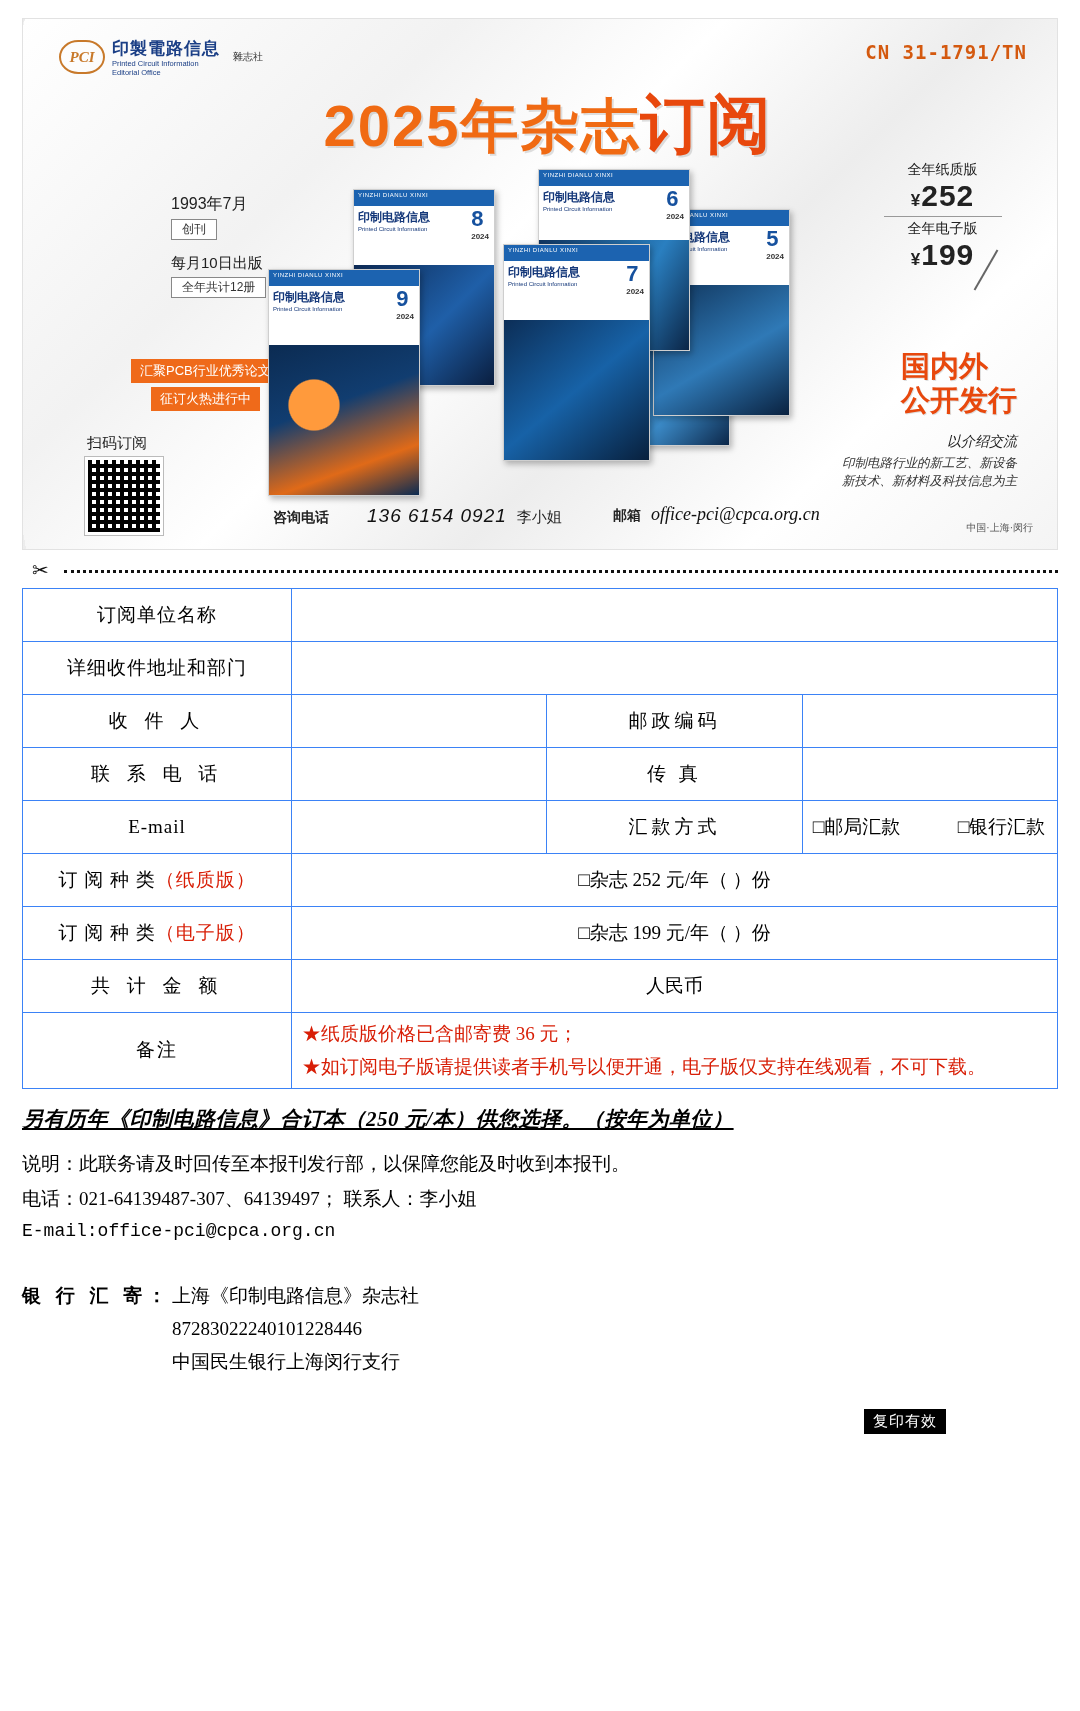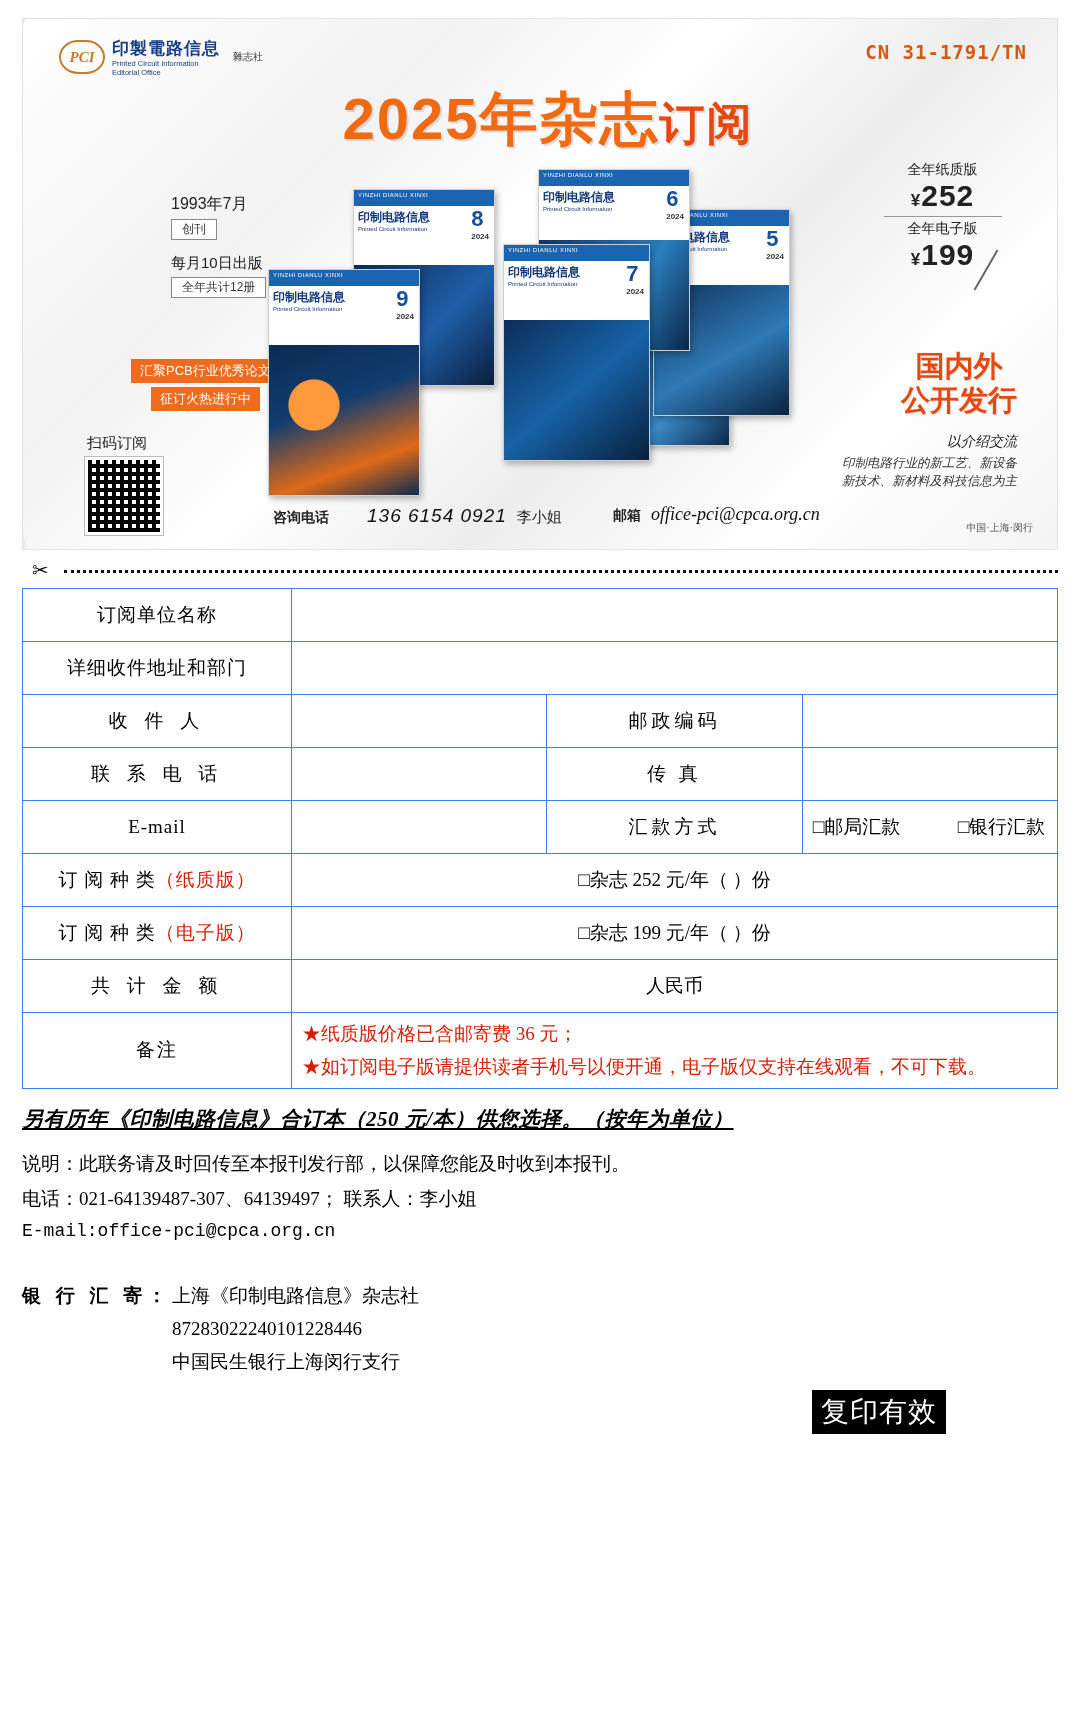--- a/index.html
+++ b/index.html
@@ -46,21 +46,21 @@
     font-size:19px;font-weight:bold;color:#d4590f;letter-spacing:1px;
   }
 
   .poster-title{
     position:absolute;left:255px;top:62px;width:540px;text-align:center;
     font-family:"Liberation Sans",sans-serif;
     font-size:58px;font-weight:bold;color:#f06a13;letter-spacing:2px;
     text-shadow:2px 2px 0 rgba(0,0,0,.12);
     white-space:nowrap;
   }
-  .poster-title .hl{color:#e8480d;font-size:45px;}
+  .poster-title .hl{color:#e8480d;font-size:64px;}
 
   .left-info{position:absolute;left:148px;top:175px;width:150px;text-align:left;}
   .li-line{font-family:"Liberation Sans",sans-serif;font-size:16px;color:#222;margin-bottom:4px;}
   .li-box{
     display:inline-block;border:1px solid #888;font-size:12px;padding:1px 10px;color:#333;
     font-family:"Liberation Sans",sans-serif;margin-bottom:14px;background:#fff;
   }
   .li-line2{font-family:"Liberation Sans",sans-serif;font-size:15px;color:#222;margin-bottom:4px;}
   .li-box2{
     display:inline-block;border:1px solid #888;font-size:12px;padding:1px 10px;color:#333;
@@ -113,21 +113,21 @@
   .m4 .art{height:105px;background:linear-gradient(135deg,#123a66,#3b8ac7 60%,#0c2749);}
 
   .price-block{position:absolute;right:52px;top:142px;text-align:center;width:125px;}
   .price-lbl{font-family:"Liberation Sans",sans-serif;font-size:14px;color:#222;}
   .price-val{font-family:"Liberation Sans",sans-serif;font-size:30px;font-weight:bold;color:#222;letter-spacing:1px;}
   .price-val .y{font-size:17px;}
   .price-rule{width:118px;height:1px;background:#999;margin:3px auto;}
   .price-slash{position:absolute;right:70px;top:228px;width:2px;height:46px;background:#666;transform:rotate(30deg);}
 
   .pub-big{
-    position:absolute;right:40px;top:330px;text-align:center;
+    position:absolute;right:40px;top:330px;
     font-family:"Liberation Sans",sans-serif;font-weight:bold;color:#e8480d;font-size:29px;line-height:1.18;
     text-shadow:1px 1px 0 rgba(0,0,0,.12);
     margin-left:18px;
   }
   .pub-note{
     position:absolute;right:40px;top:412px;text-align:left;
     font-family:"Liberation Sans",sans-serif;font-size:12.5px;color:#333;line-height:1.45;font-style:italic;
   }
   .pub-note .b{font-size:14px;color:#222;display:block;margin-bottom:3px;text-align:right;}
 
@@ -172,21 +172,21 @@
   }
   .p{font-size:19px;margin:9px 0;font-family:"Liberation Serif",serif;}
   .p.mono{font-family:"Liberation Mono","DejaVu Sans Mono",monospace;font-size:18px;}
   .bank{margin-top:42px;}
   .bank-row{display:flex;font-size:19px;margin-bottom:9px;}
   .bank-lbl{width:150px;letter-spacing:5px;font-weight:bold;}
   .bank-val{flex:1;}
   .bank-indent{margin-left:150px;font-size:19px;margin-bottom:9px;font-family:"Liberation Serif",serif;}
   .stamp{
     position:absolute;right:112px;bottom:20px;background:#000;color:#fff;
-    font-size:28px;padding:3px 9px;font-family:"Liberation Serif",serif;letter-spacing:1px;
+    font-size:15px;padding:3px 9px;font-family:"Liberation Serif",serif;letter-spacing:1px;
   }
   .footwrap{position:relative;height:70px;}
 </style>
 </head>
 <body>
 
 <div class="page">
 
   <div class="poster">
 

